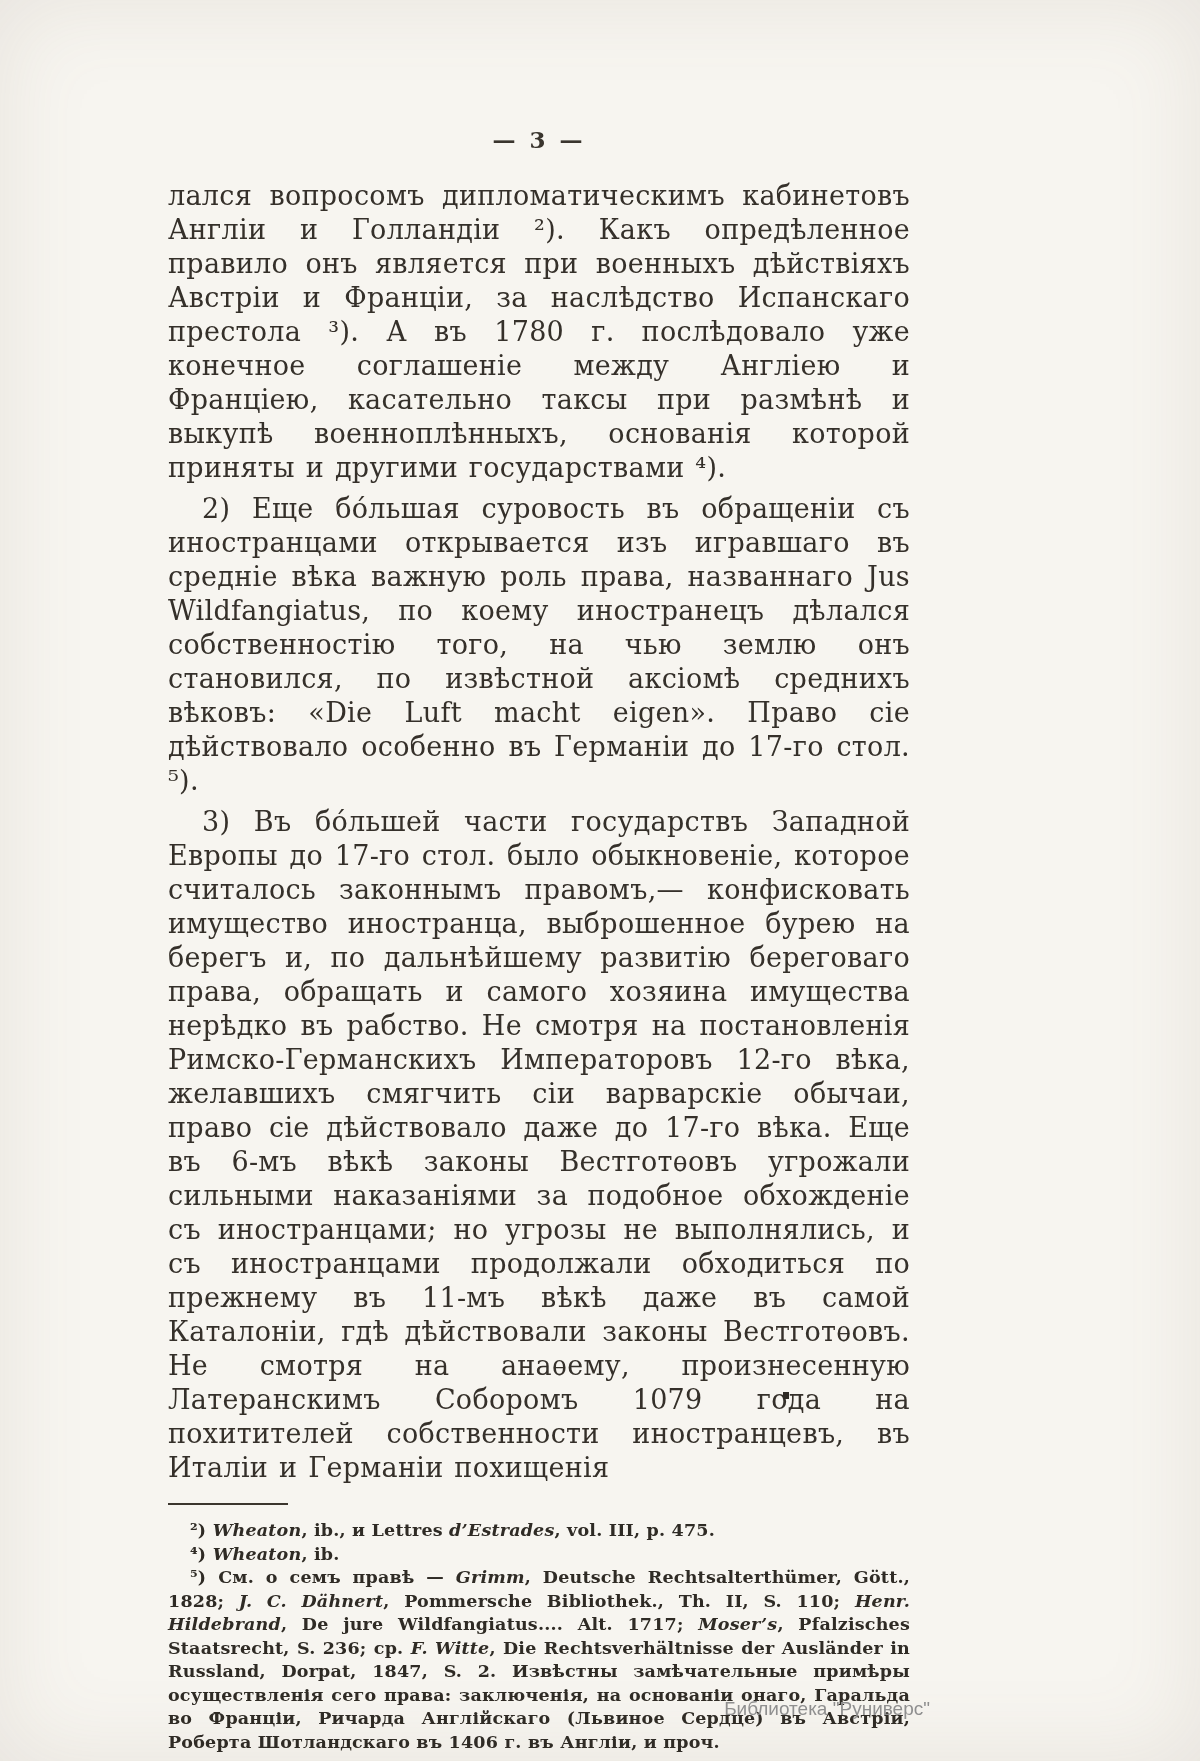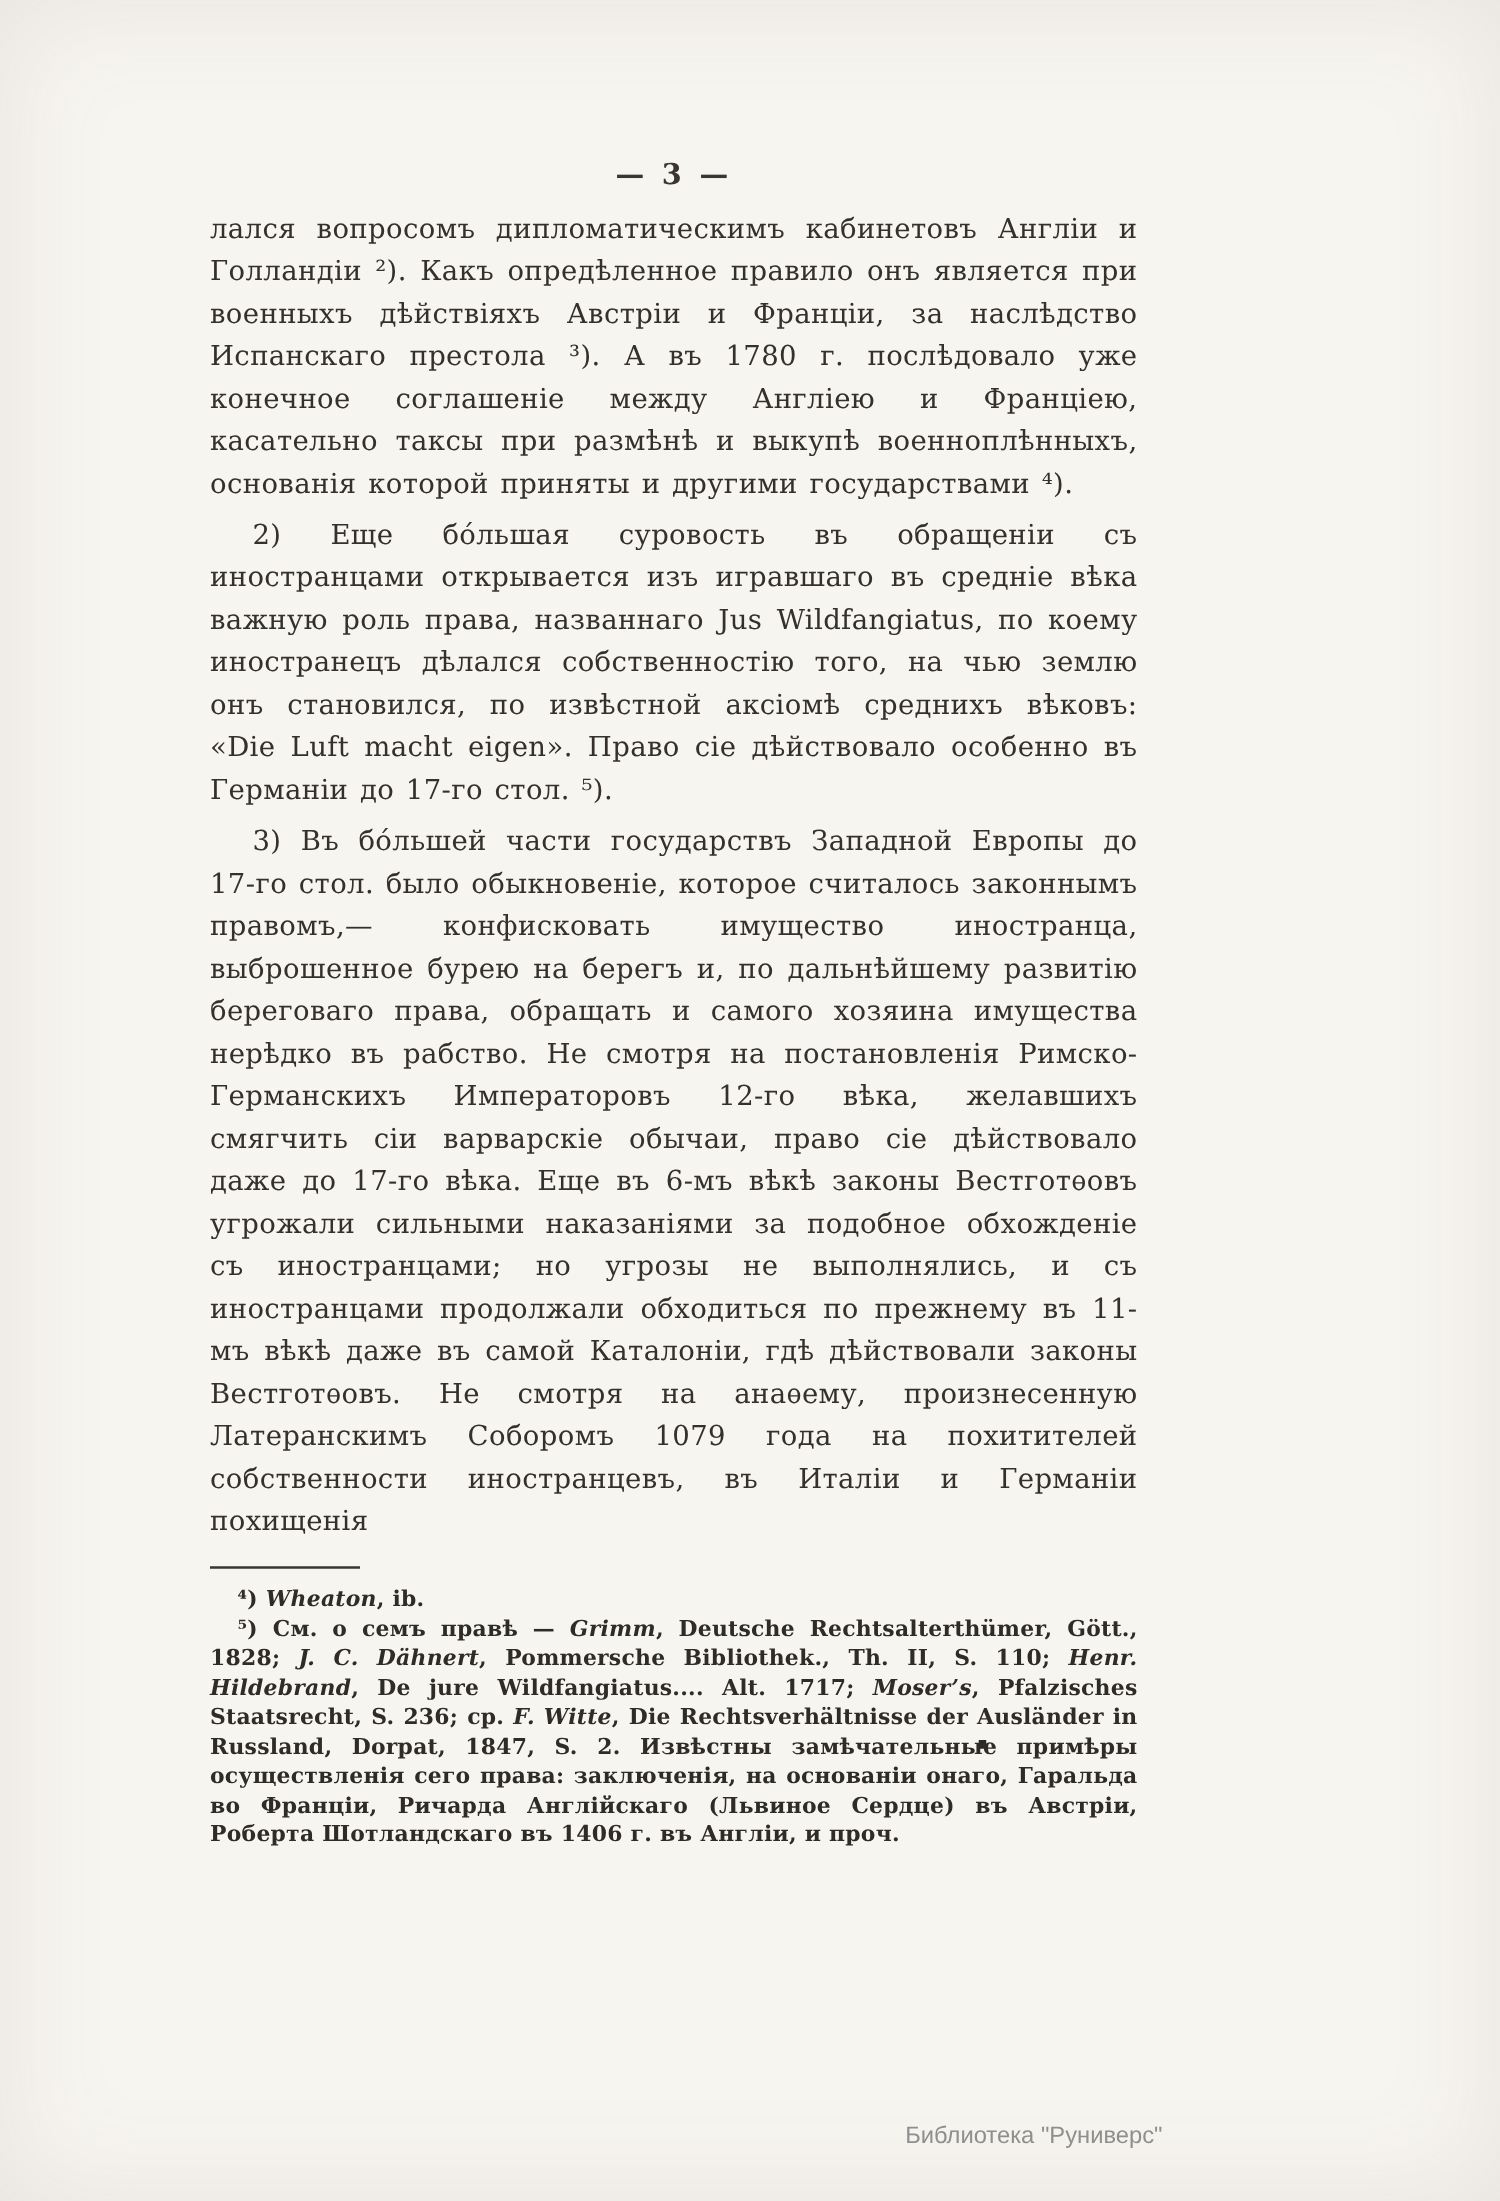--- a/index.html
+++ b/index.html
@@ -26,23 +26,23 @@
     padding-top: 126px;
     margin-left: 168px;
     width: 742px;
     text-align: center;
     font-size: 23px;
     font-weight: bold;
     letter-spacing: 3px;
     color: #3a352e;
   }
   .body-text {
-    margin: 14px 0 0 168px;
+    margin: 26px 0 0 168px;
     width: 742px;
-    font-size: 22px;
+    font-size: 27px;
     line-height: 34px;
     text-align: justify;
     letter-spacing: 0.3px;
     word-spacing: 2px;
     color: #35302a;
   }
   .para {
     margin: 0 0 7px 0;
   }
   .para:last-child {
@@ -100,20 +100,21 @@
 
   <section class="body-text">
     <p class="para">лался вопросомъ дипломатическимъ кабинетовъ Англіи и Голландіи ²). Какъ опредѣленное правило онъ является при военныхъ дѣйствіяхъ Австріи и Франціи, за наслѣдство Испанскаго престола ³). А въ 1780 г. послѣдовало уже конечное соглашеніе между Англіею и Франціею, касательно таксы при размѣнѣ и выкупѣ военноплѣнныхъ, основанія которой приняты и другими государствами ⁴).</p>
     <p class="para indent">2) Еще бо́льшая суровость въ обращеніи съ иностранцами открывается изъ игравшаго въ средніе вѣка важную роль права, названнаго Jus Wildfangiatus, по коему иностранецъ дѣлался собственностію того, на чью землю онъ становился, по извѣстной аксіомѣ среднихъ вѣковъ: «Die Luft macht eigen». Право сіе дѣйствовало особенно въ Германіи до 17-го стол. ⁵).</p>
     <p class="para indent">3) Въ бо́льшей части государствъ Западной Европы до 17-го стол. было обыкновеніе, которое считалось законнымъ правомъ,— конфисковать имущество иностранца, выброшенное бурею на берегъ и, по дальнѣйшему развитію береговаго права, обращать и самого хозяина имущества нерѣдко въ рабство. Не смотря на постановленія Римско-Германскихъ Императоровъ 12-го вѣка, желавшихъ смягчить сіи варварскіе обычаи, право сіе дѣйствовало даже до 17-го вѣка. Еще въ 6-мъ вѣкѣ законы Вестготѳовъ угрожали сильными наказаніями за подобное обхожденіе съ иностранцами; но угрозы не выполнялись, и съ иностранцами продолжали обходиться по прежнему въ 11-мъ вѣкѣ даже въ самой Каталоніи, гдѣ дѣйствовали законы Вестготѳовъ. Не смотря на анаѳему, произнесенную Латеранскимъ Соборомъ 1079 года на похитителей собственности иностранцевъ, въ Италіи и Германіи похищенія</p>
   </section>
 
   <div class="footnote-rule"></div>
 
   <section class="footnotes">
+    <p>²) <i>Wheaton</i>, ib., и Lettres <i>d’Estrades</i>, vol. III, p. 475.</p>
     <p>⁴) <i>Wheaton</i>, ib.</p>
     <p>⁵) См. о семъ правѣ — <i>Grimm</i>, Deutsche Rechtsalterthümer, Gött., 1828; <i>J. C. Dähnert</i>, Pommersche Bibliothek., Th. II, S. 110; <i>Henr. Hildebrand</i>, De jure Wildfangiatus.... Alt. 1717; <i>Moser’s</i>, Pfalzisches Staatsrecht, S. 236; ср. <i>F. Witte</i>, Die Rechtsverhältnisse der Ausländer in Russland, Dorpat, 1847, S. 2. Извѣстны замѣчательные примѣры осуществленія сего права: заключенія, на основаніи онаго, Гаральда во Франціи, Ричарда Англійскаго (Львиное Сердце) въ Австріи, Роберта Шотландскаго въ 1406 г. въ Англіи, и проч.</p>
   </section>
 
   <div class="ink-dot"></div>
 
   <footer class="watermark">Библиотека "Руниверс"</footer>
 
 </main>
 

